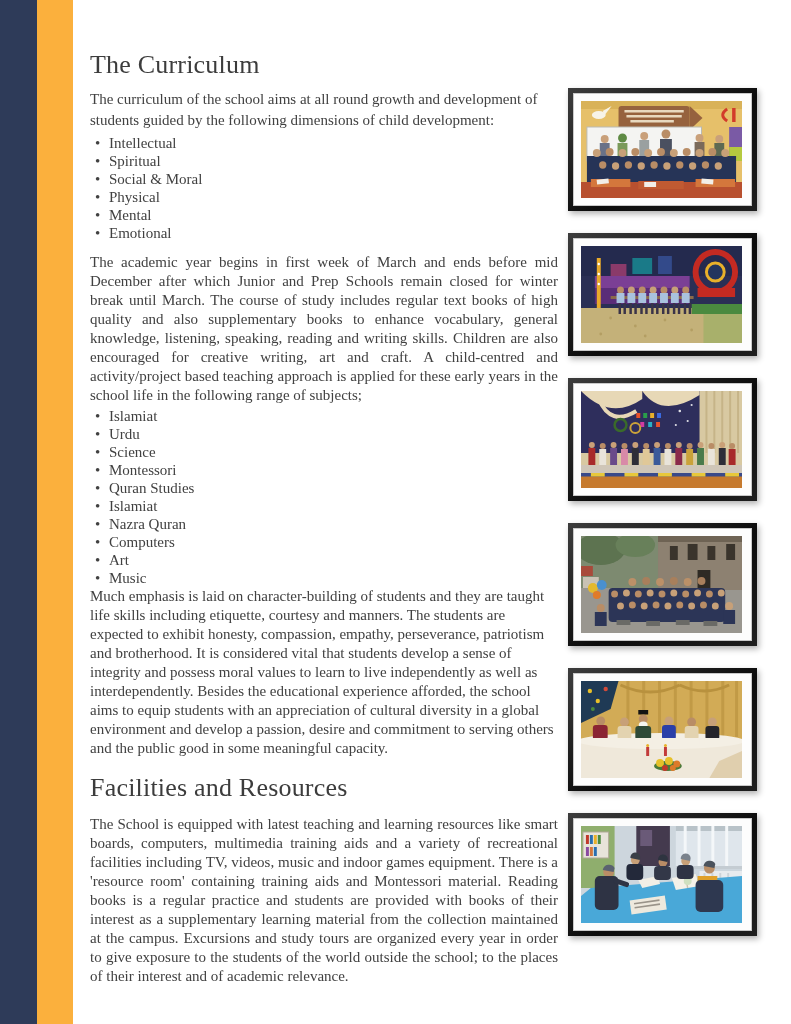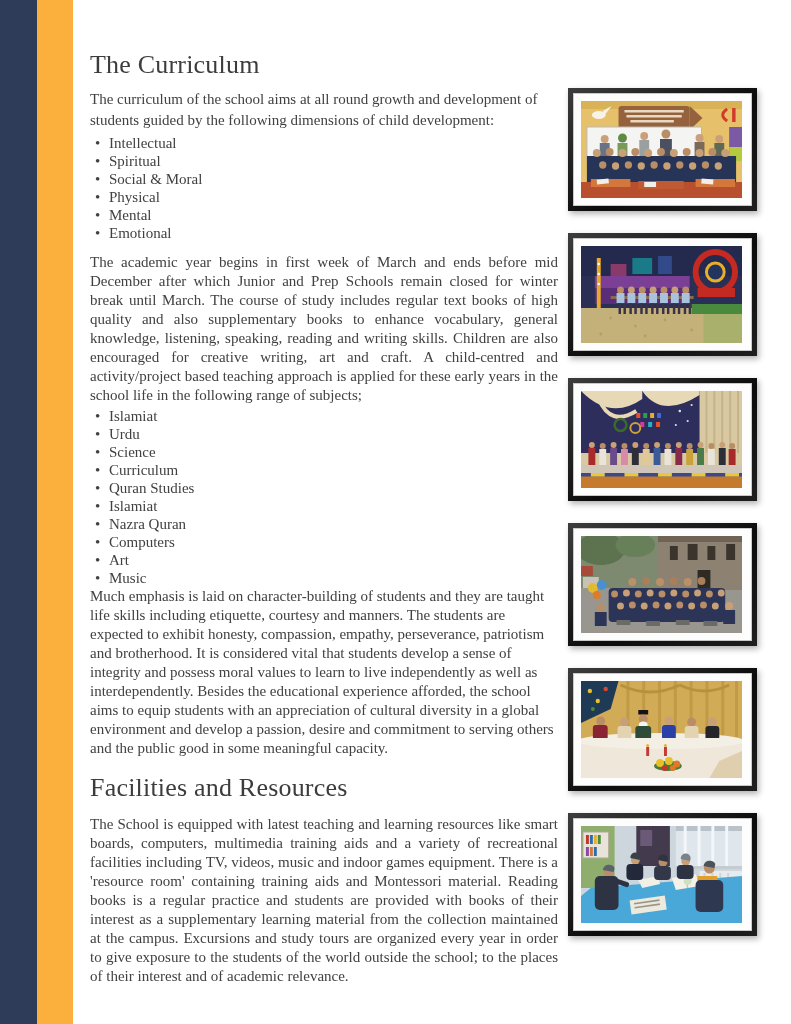--- a/index.html
+++ b/index.html
@@ -48,21 +48,21 @@
       <li>Mental</li>
       <li>Emotional</li>
     </ul>
 
     <p class="justified para-gap">The academic year begins in first week of March and ends before mid December after which Junior and Prep Schools remain closed for winter break until March. The course of study includes regular text books of high quality and also supplementary books to enhance vocabulary, general knowledge, listening, speaking, reading and writing skills. Children are also encouraged for creative writing, art and craft. A child-centred and activity/project based teaching approach is applied for these early years in the school life in the following range of subjects;</p>
 
     <ul class="bullets">
       <li>Islamiat</li>
       <li>Urdu</li>
       <li>Science</li>
-      <li>Curriculum</li>
+      <li>Montessori</li>
       <li>Quran Studies</li>
       <li>Islamiat</li>
       <li>Nazra Quran</li>
       <li>Computers</li>
       <li>Art</li>
       <li>Music</li>
     </ul>
 
     <p>Much emphasis is laid on character-building of students and they are taught life skills including etiquette, courtesy and manners. The students are expected to exhibit honesty, compassion, empathy, perseverance, patriotism and brotherhood. It is considered vital that students develop a sense of integrity and possess moral values to learn to live independently as well as interdependently. Besides the educational experience afforded, the school aims to equip students with an appreciation of cultural diversity in a global environment and develop a passion, desire and commitment to serving others and the public good in some meaningful capacity.</p>
 

